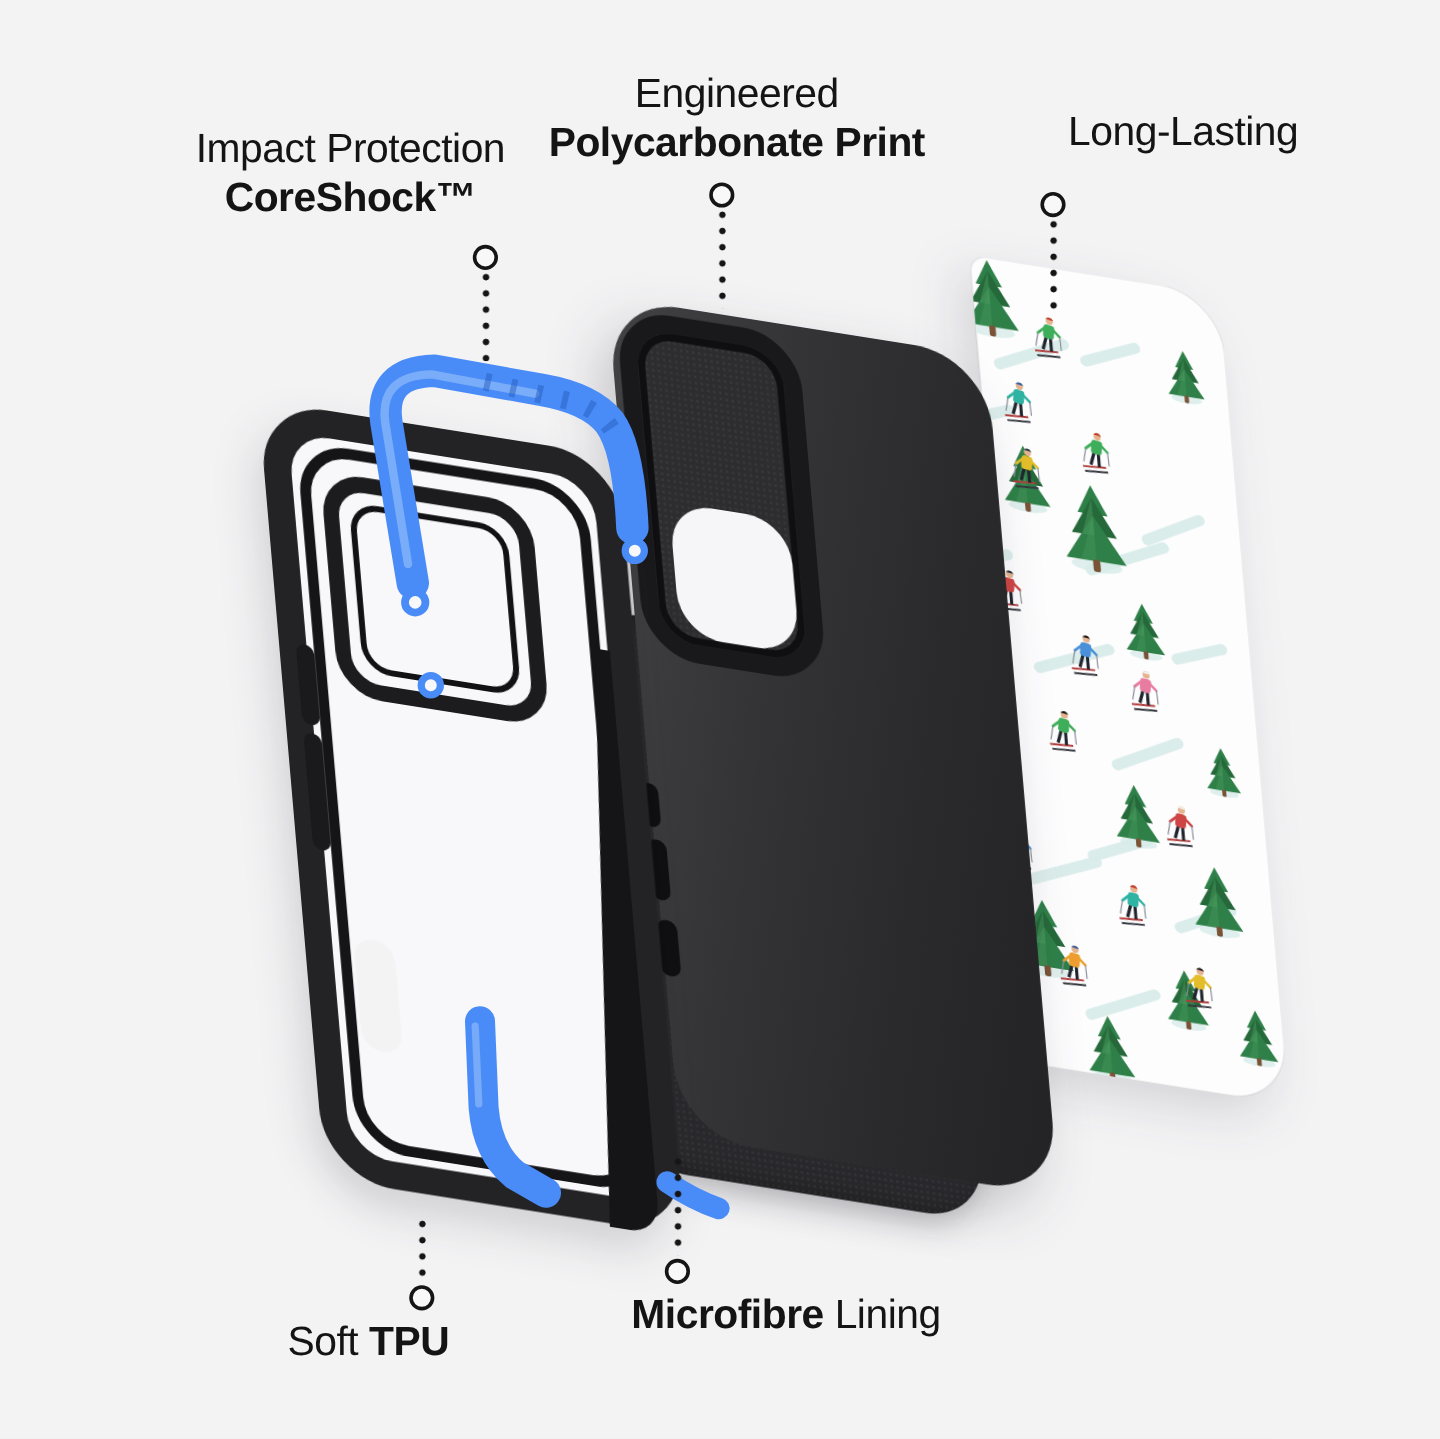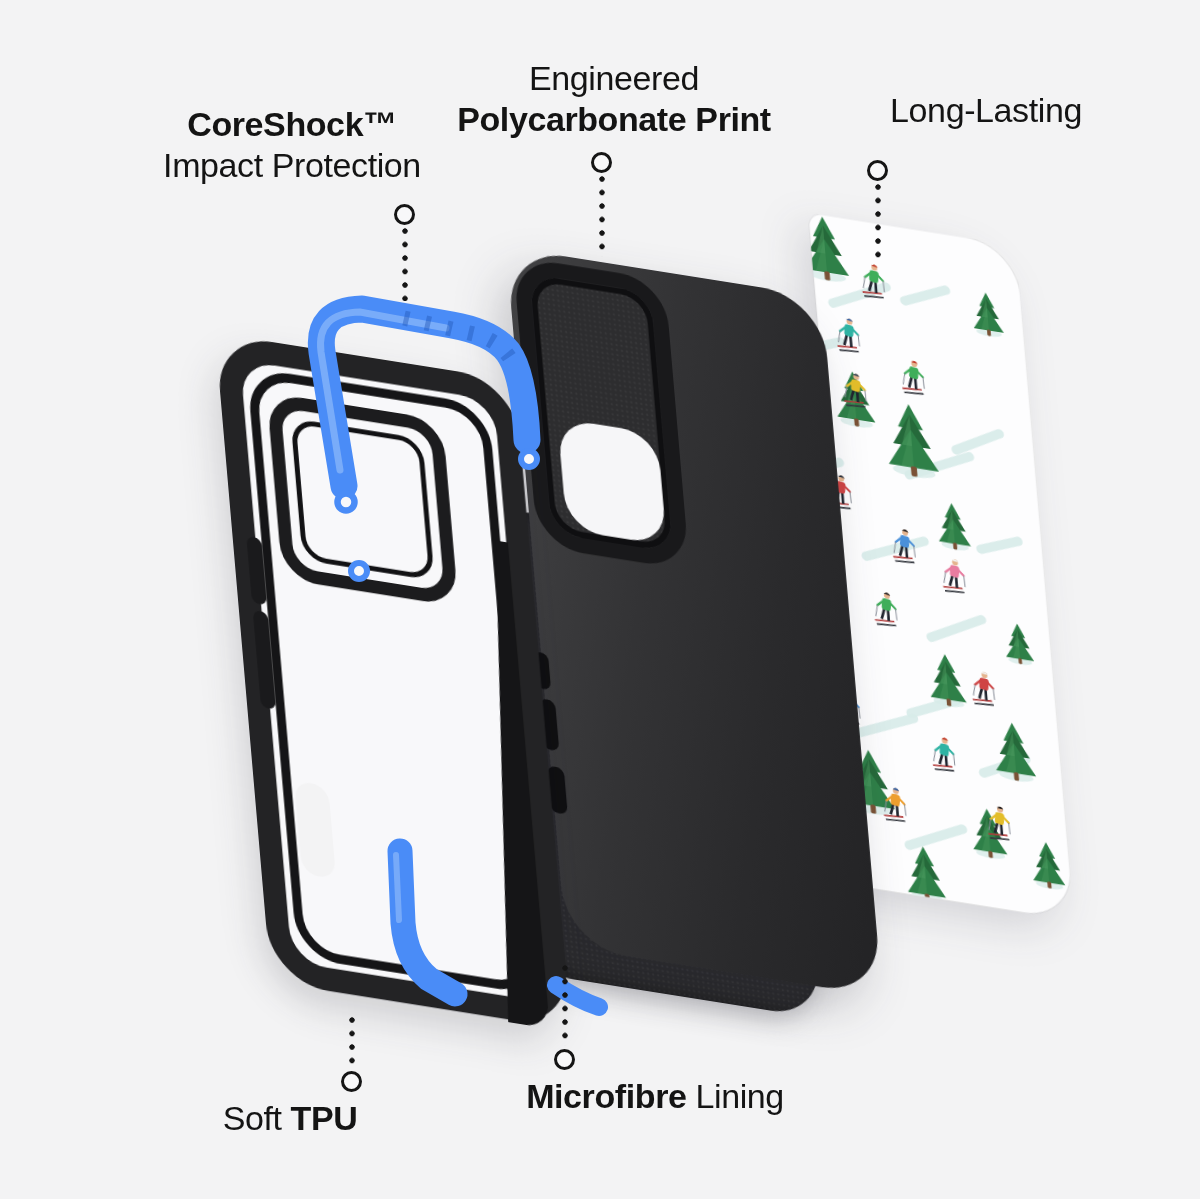--- a/index.html
+++ b/index.html
@@ -446,37 +446,37 @@
     <path d="M 400 851 L 403 923 Q 406 960 429 979 L 455 994" fill="none" style="stroke:var(--accent_blue)" stroke-width="25" stroke-linecap="round"></path>
     <path d="M 396 855 L 399 920" fill="none" style="stroke:var(--accent_blue_light)" stroke-width="6" stroke-linecap="round" opacity="0.7"></path>
     <path d="M 556 985 Q 578 1000 599 1007" fill="none" style="stroke:var(--accent_blue)" stroke-width="18" stroke-linecap="round"></path>
     <circle cx="346" cy="502" r="8.5" style="fill:var(--window);stroke:var(--accent_blue)" stroke-width="6.5"></circle>
     <circle cx="359" cy="571" r="8" style="fill:var(--window);stroke:var(--accent_blue)" stroke-width="6"></circle>
     <circle cx="529" cy="459" r="8" style="fill:var(--window);stroke:var(--accent_blue)" stroke-width="6"></circle>
   </svg>
 
   <div id="callouts">
       <div class="callout-label" style="left: 292px; top: 104px;">
+        <div><span>Impact Protection</span></div>
         <div><span class="b">CoreShock™</span></div>
-        <div><span>Impact Protection</span></div>
       </div>
       <div class="leader" style="left: 402px; top: 227px; height: 74px;"></div>
       <div class="leader-ring" style="left: 394px; top: 204px;"></div>
       <div class="callout-label" style="left: 614px; top: 58px;">
         <div><span>Engineered</span></div>
         <div><span class="b">Polycarbonate Print</span></div>
       </div>
       <div class="leader" style="left: 599px; top: 175px; height: 82px;"></div>
       <div class="leader-ring" style="left: 591px; top: 152px;"></div>
       <div class="callout-label" style="left: 986px; top: 90px;">
         <div><span>Long-Lasting</span></div>
       </div>
       <div class="leader" style="left: 875px; top: 183px; height: 78px;"></div>
       <div class="leader-ring" style="left: 867px; top: 160px;"></div>
-      <div class="callout-label" style="left: 290px; top: 1098px;">
+      <div class="callout-label" style="left: 307px; top: 1098px;">
         <div><span>Soft </span><span class="b">TPU</span></div>
       </div>
       <div class="leader" style="left: 349px; top: 1016px; height: 52px;"></div>
       <div class="leader-ring" style="left: 341px; top: 1071px;"></div>
       <div class="callout-label" style="left: 655px; top: 1076px;">
         <div><span class="b">Microfibre</span><span> Lining</span></div>
       </div>
       <div class="leader" style="left: 562px; top: 964px; height: 82px;"></div>
       <div class="leader-ring" style="left: 554px; top: 1049px;"></div>
     </div>

